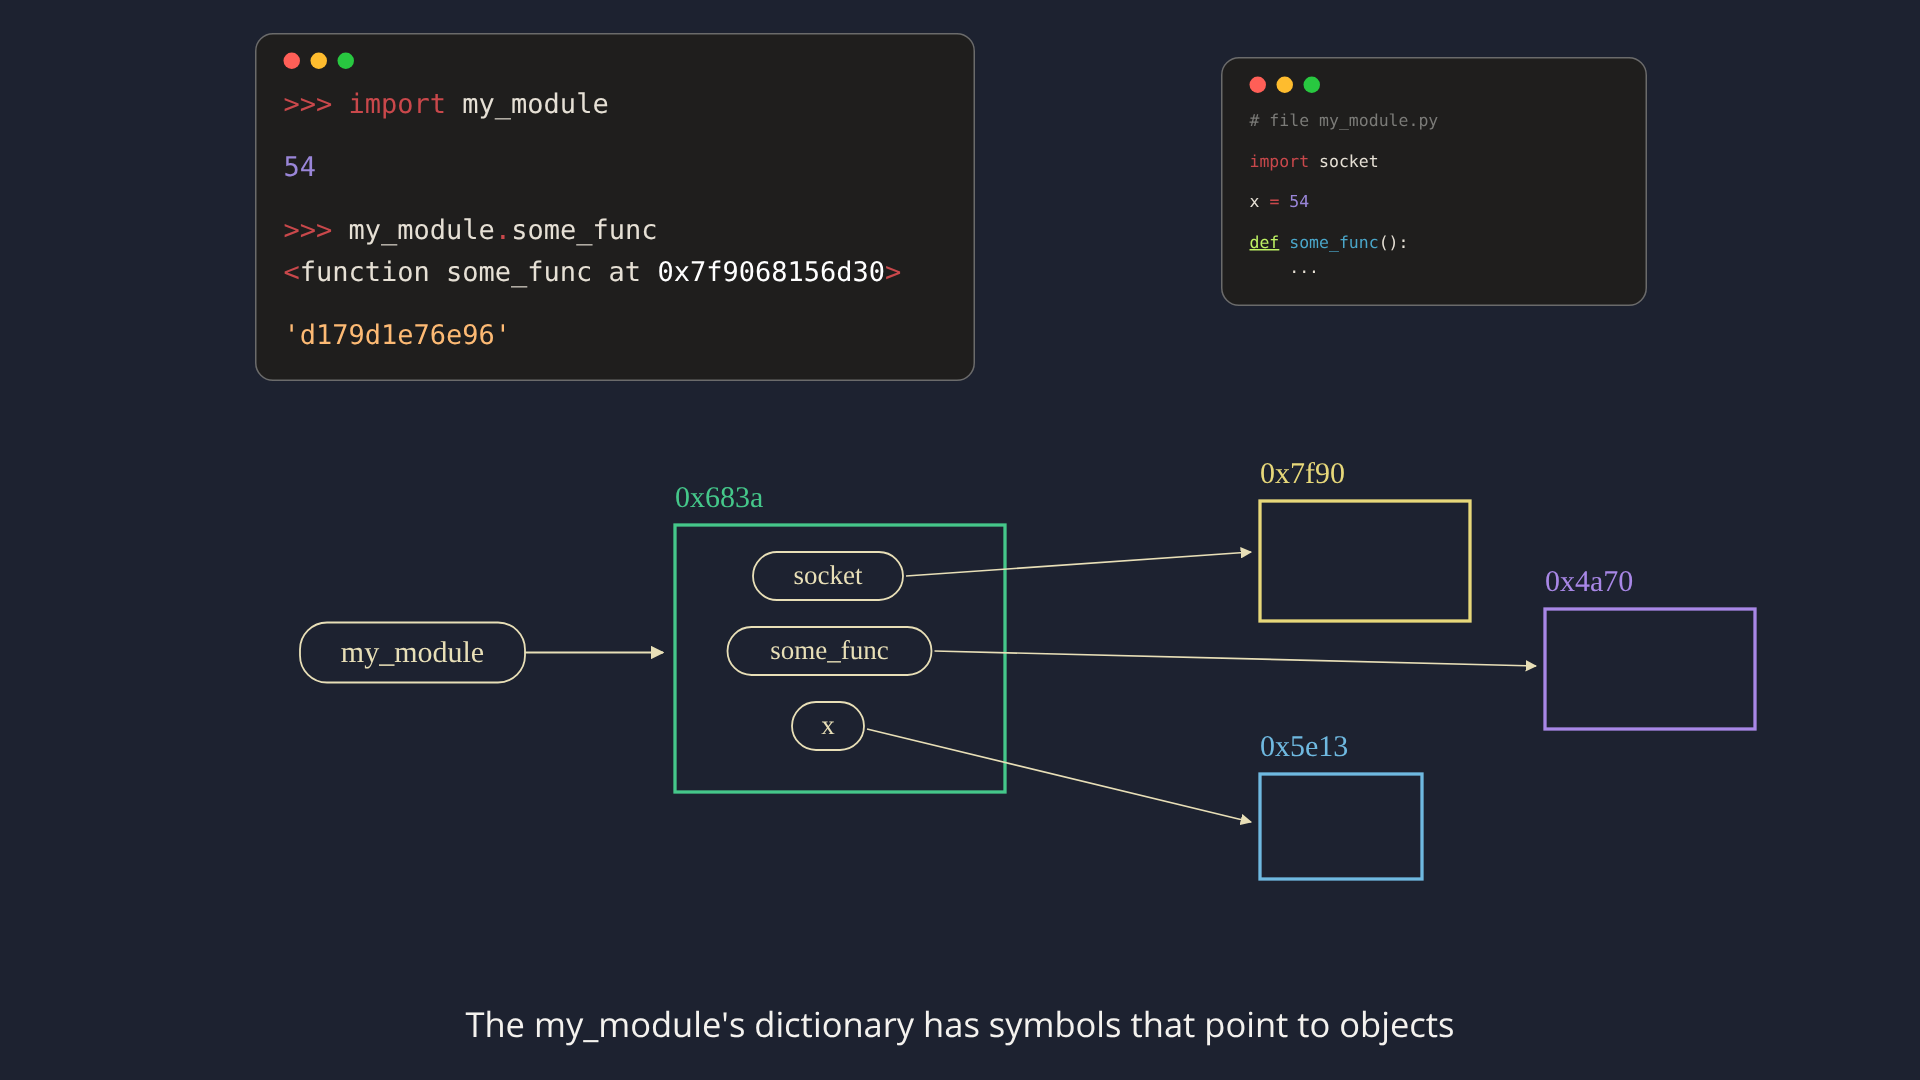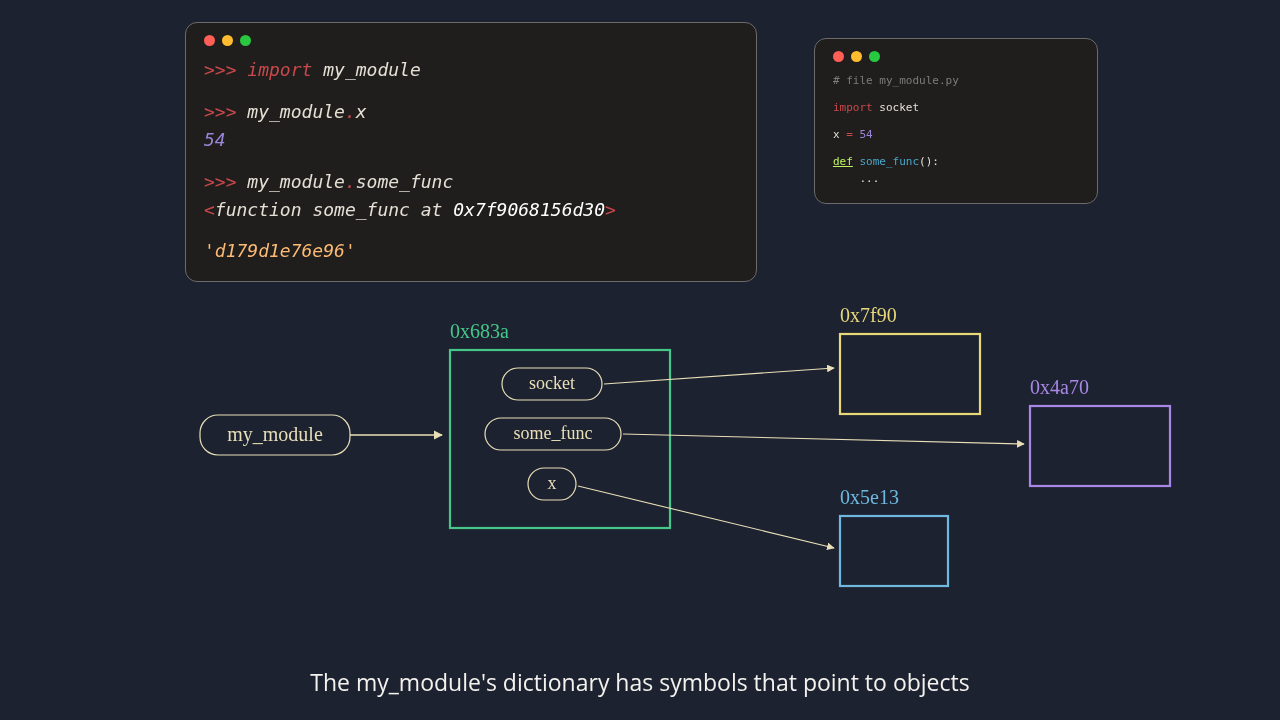--- a/index.html
+++ b/index.html
@@ -52,33 +52,30 @@
     text-align: center;
     color: #f4f2ee;
     font-family: -apple-system, "Segoe UI", "Open Sans", Helvetica, Arial, sans-serif;
     font-size: 23px;
     line-height: 1.35;
   }
 </style>
 </head>
 <body>
 
-<div class="term" style="left:185px; top:22px; width:572px;font-style:italic;">
+<div class="term" style="left:170px; top:22px; width:480px;">
   <div class="dots">
     <span class="dot r"></span>
     <span class="dot y"></span>
     <span class="dot g"></span>
   </div>
   <div>
     <span class="tok-prompt">&gt;&gt;&gt; </span><span class="tok-kw">import</span><span class="tok-plain"> my_module</span>
   </div>
   <div class="gap"></div>
-  <div>
-    <span class="tok-prompt">&gt;&gt;&gt; </span><span class="tok-plain">my_module</span><span class="tok-prompt">.</span><span class="tok-plain">x</span>
-  </div>
   <div><span class="tok-num">54</span></div>
   <div class="gap"></div>
   <div>
     <span class="tok-prompt">&gt;&gt;&gt; </span><span class="tok-plain">my_module</span><span class="tok-prompt">.</span><span class="tok-plain">some_func</span>
   </div>
   <div>
     <span class="tok-punct">&lt;</span><span class="tok-plain">function some_func at </span><span class="tok-addr">0x7f9068156d30</span><span class="tok-punct">&gt;</span>
   </div>
   <div class="gap"></div>
   <div><span class="tok-str">'d179d1e76e96'</span></div>

